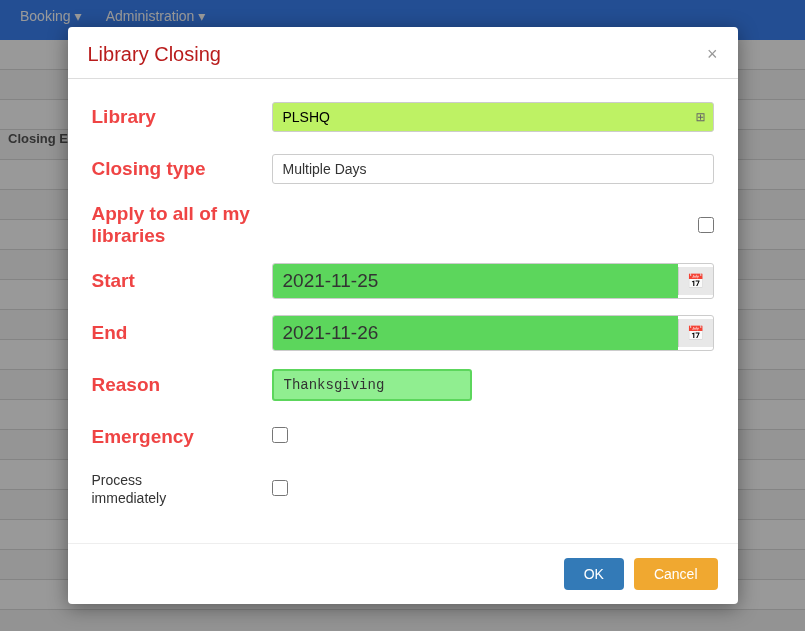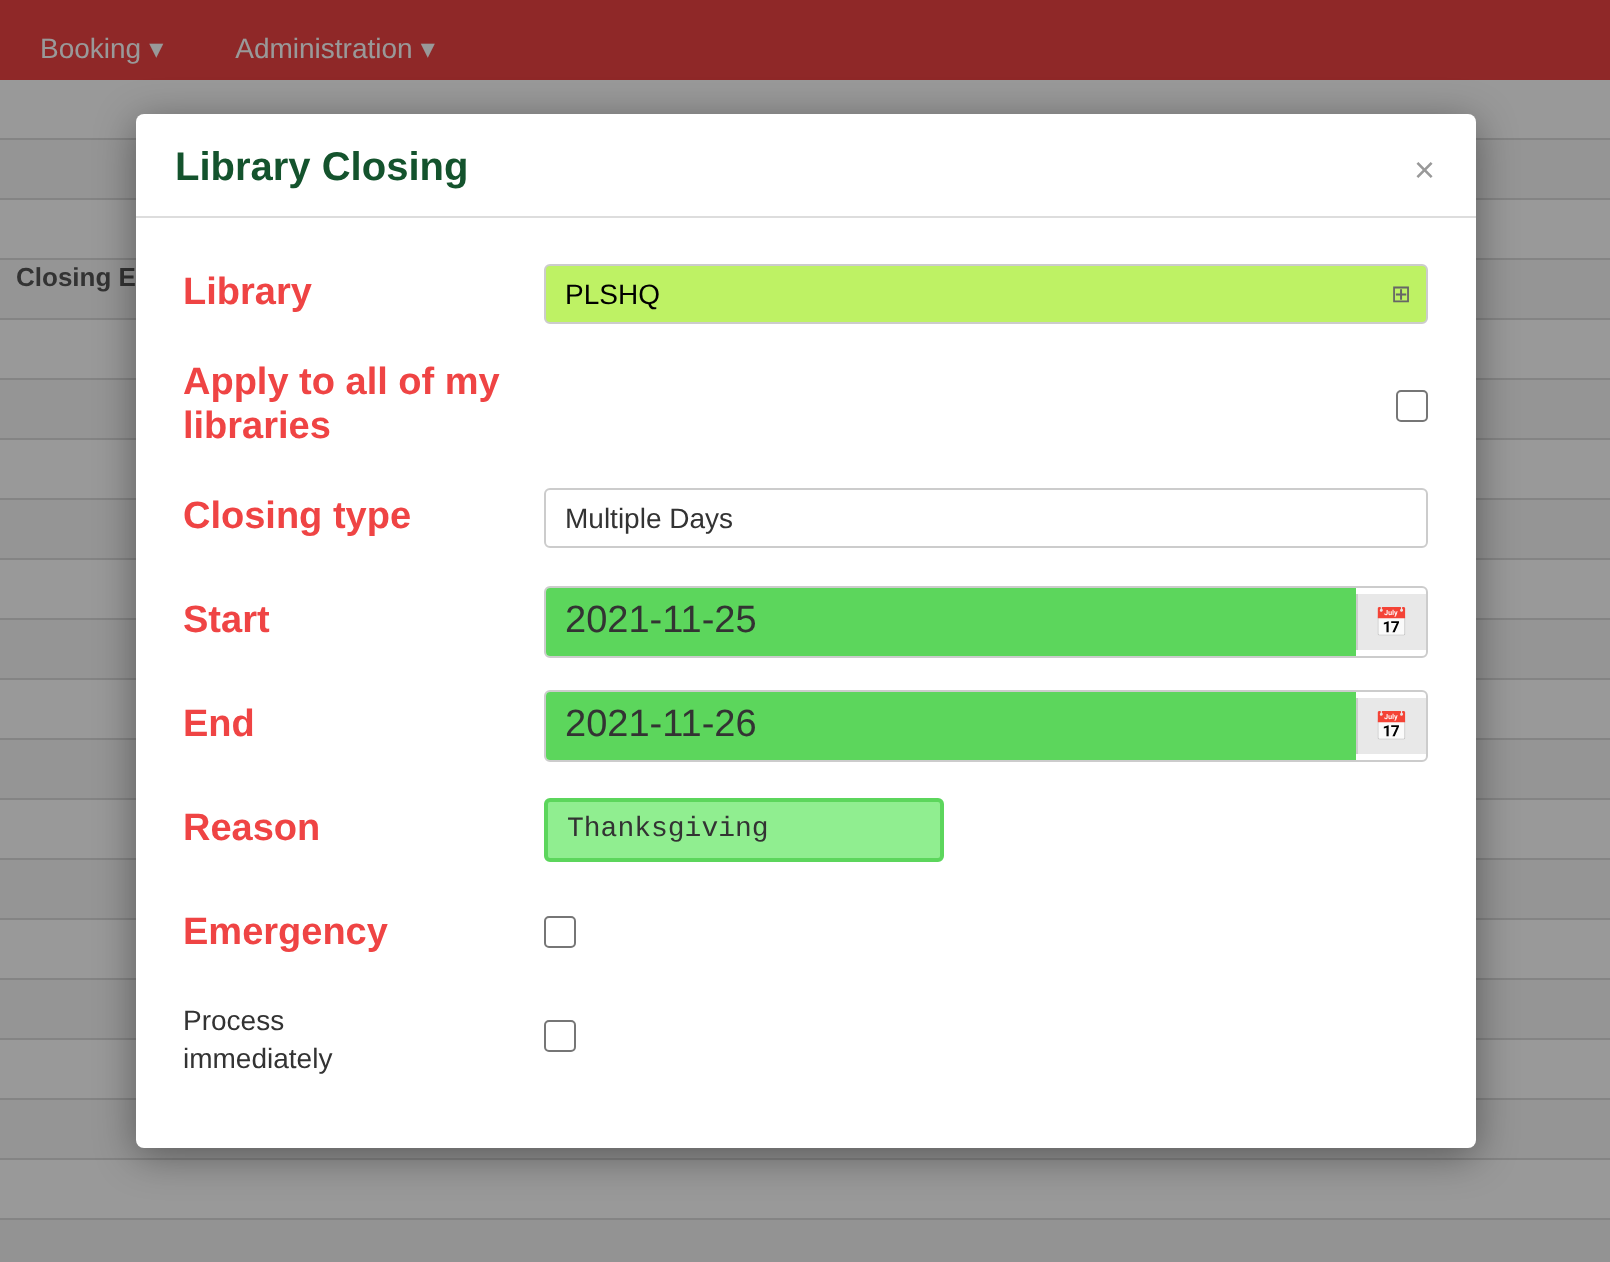--- a/index.html
+++ b/index.html
@@ -8,26 +8,26 @@
       font-size: 14px;
       background: #2e5e4e;
       width: 805px;
       height: 631px;
       overflow: hidden;
       position: relative;
     }
 
     
     .nav-bar {
-      background: #ef4444;
+      background: #3b82f6;
       height: 40px;
       display: flex;
-      align-items: flex-end;
+      align-items: flex-start;
       padding: 0 10px;
-      gap: 16px;
+      gap: 4px;
     }
     .nav-item {
       color: #fff;
       font-size: 14px;
       cursor: pointer;
       display: flex;
       align-items: center;
       gap: 4px;
       padding: 8px 10px;
     }
@@ -64,22 +64,22 @@
 
     .modal-header {
       padding: 16px 20px 12px;
       border-bottom: 1px solid #ddd;
       display: flex;
       justify-content: space-between;
       align-items: center;
     }
     .modal-title {
       font-size: 20px;
-      font-weight: bold;
-      color: #14532d;
+      font-weight: normal;
+      color: #b91c1c;
     }
     .modal-close {
       color: #999;
       cursor: pointer;
       font-size: 18px;
       background: none;
       border: none;
       line-height: 1;
     }
 
@@ -307,40 +307,40 @@
           <div class="select-wrapper">
             <select class="library-select">
               <option>PLSHQ</option>
             </select>
             <span class="select-icon">⊞</span>
           </div>
         </div>
       </div>
 
       <div class="form-row">
-        <div class="form-label">Apply to all of my libraries</div>
-        <div class="form-control" style="display:flex; justify-content:flex-end;">
-          <input type="checkbox" class="checkbox-input" style="">
-        </div>
-      </div>
-
-      <div class="form-row">
         <div class="form-label">Closing type</div>
         <div class="form-control">
           <div class="select-wrapper">
             <select class="closing-type-select">
               <option>Single Day</option>
               <option selected="">Multiple Days</option>
               <option>Hours Range</option>
             </select>
           </div>
         </div>
       </div>
 
       <div class="form-row">
+        <div class="form-label">Apply to all of my libraries</div>
+        <div class="form-control" style="display:flex; justify-content:flex-end;">
+          <input type="checkbox" class="checkbox-input" style="">
+        </div>
+      </div>
+
+      <div class="form-row">
         <div class="form-label">Start</div>
         <div class="form-control">
           <div class="date-wrapper">
             <input type="text" class="date-input" value="2021-11-25" style="">
             <button class="date-cal-btn">📅</button>
           </div>
         </div>
       </div>
 
       <div class="form-row">
@@ -372,14 +372,18 @@
           <span>Process</span><br>
           <span>immediately</span>
         </div>
         <div class="form-control">
           <input type="checkbox" class="checkbox-input" style="">
         </div>
       </div>
 
     </div>
 
+    <div class="modal-footer">
+      <button class="btn-ok">OK</button>
+      <button class="btn-cancel">Cancel</button>
+    </div>
   </div>
 </div>
 
 </body></html>

